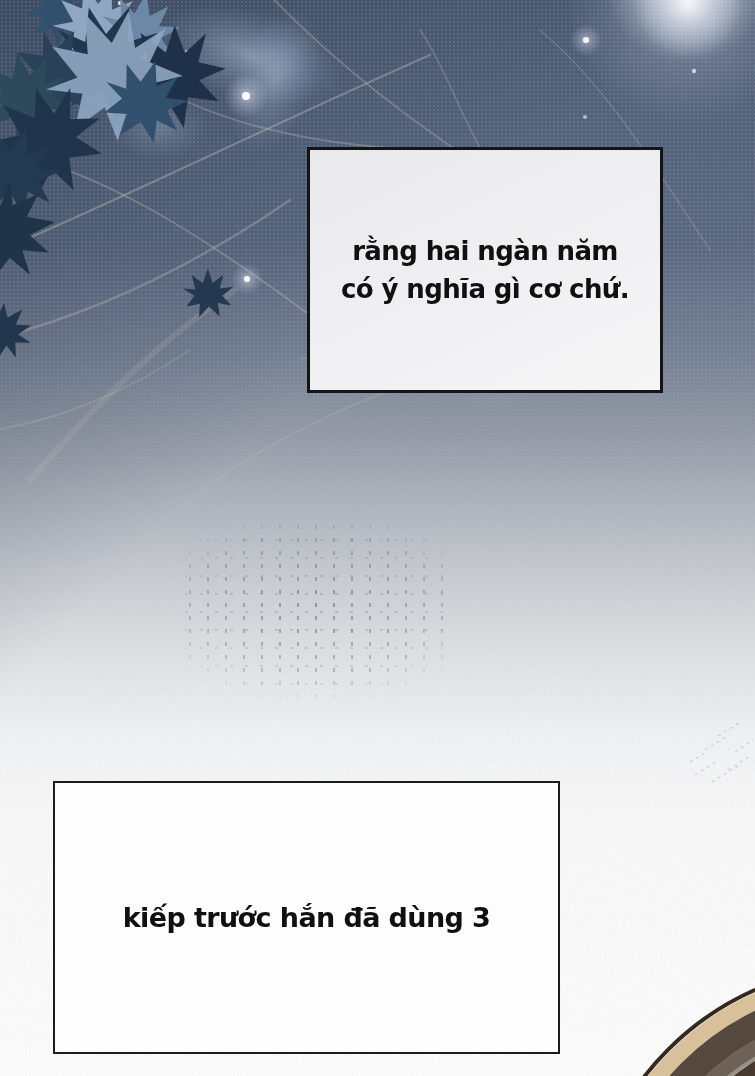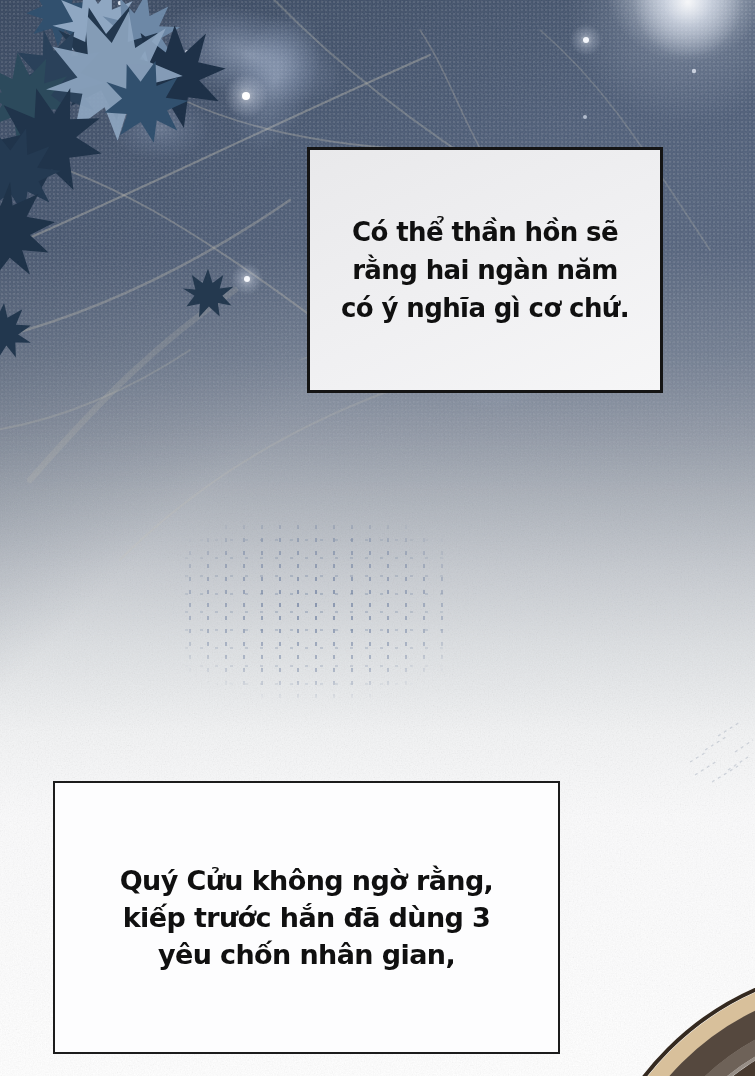--- a/index.html
+++ b/index.html
@@ -181,24 +181,21 @@
       <circle cx="872" cy="1253" r="288" fill="none" style="stroke:var(--hat_outline,#34291f)" stroke-width="4"></circle>
       <circle cx="872" cy="1253" r="277" fill="none" style="stroke:var(--hat_tan,#d8c09b)" stroke-width="17"></circle>
       <circle cx="872" cy="1253" r="256" fill="none" style="stroke:var(--hat_band_dark,#55483e)" stroke-width="26"></circle>
       <circle cx="872" cy="1253" r="236" fill="none" style="stroke:var(--hat_band_mid,#6e6258)" stroke-width="15"></circle>
       <circle cx="872" cy="1253" r="227" fill="none" style="stroke:var(--hat_line_light,#978e86)" stroke-width="3.5"></circle>
       <circle cx="872" cy="1253" r="225" style="fill:var(--hat_inner,#483a2f)"></circle>
     </g>
   </svg>
 
   <div class="speech-box box1">
-    <span class="speech-line">Có thể thần hồn sẽ</span>
     <span class="speech-line">rằng hai ngàn năm</span>
     <span class="speech-line">có ý nghĩa gì cơ chứ.</span>
   </div>
 
   <div class="speech-box box2">
-    <span class="speech-line">Quý Cửu không ngờ rằng,</span>
     <span class="speech-line">kiếp trước hắn đã dùng 3</span>
-    <span class="speech-line">yêu chốn nhân gian,</span>
   </div>
 
 </div>
 
 </body></html>

